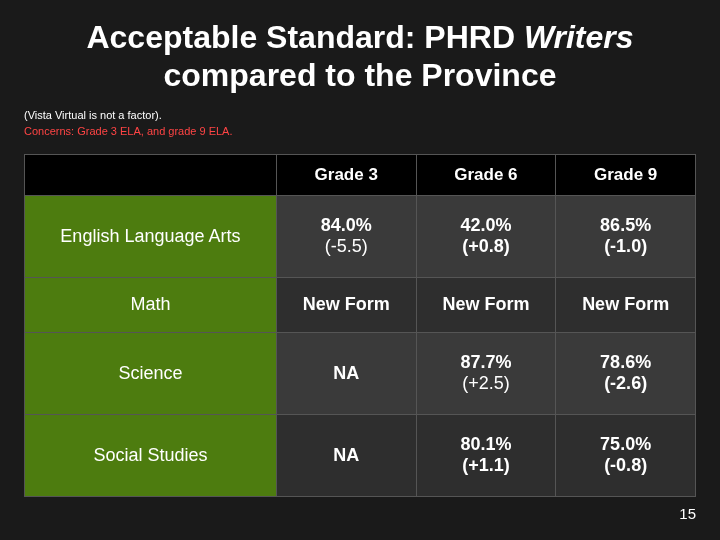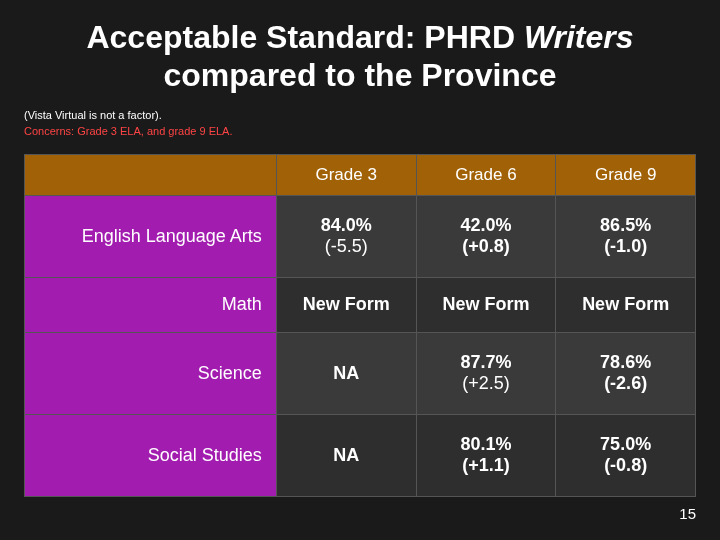--- a/index.html
+++ b/index.html
@@ -52,29 +52,29 @@
     }
 
     .data-table th, .data-table td {
       border: 1px solid #555;
       padding: 10px 14px;
       text-align: center;
       font-size: 18px;
     }
 
     .data-table thead th {
-      background: #a16207;
+      background: #000000;
       color: white;
-      font-weight: normal;
+      font-weight: bold;
       font-size: 17px;
     }
 
     .data-table tbody tr td:first-child {
-      text-align: right;
-      background: #a21caf;
+      text-align: center;
+      background: #4d7c0f;
       color: white;
       font-size: 18px;
       font-weight: normal;
     }
 
     .data-table tbody tr:nth-child(odd) td:not(:first-child) {
       background: #3a3a3a;
     }
 
     .data-table tbody tr:nth-child(even) td:not(:first-child) {

